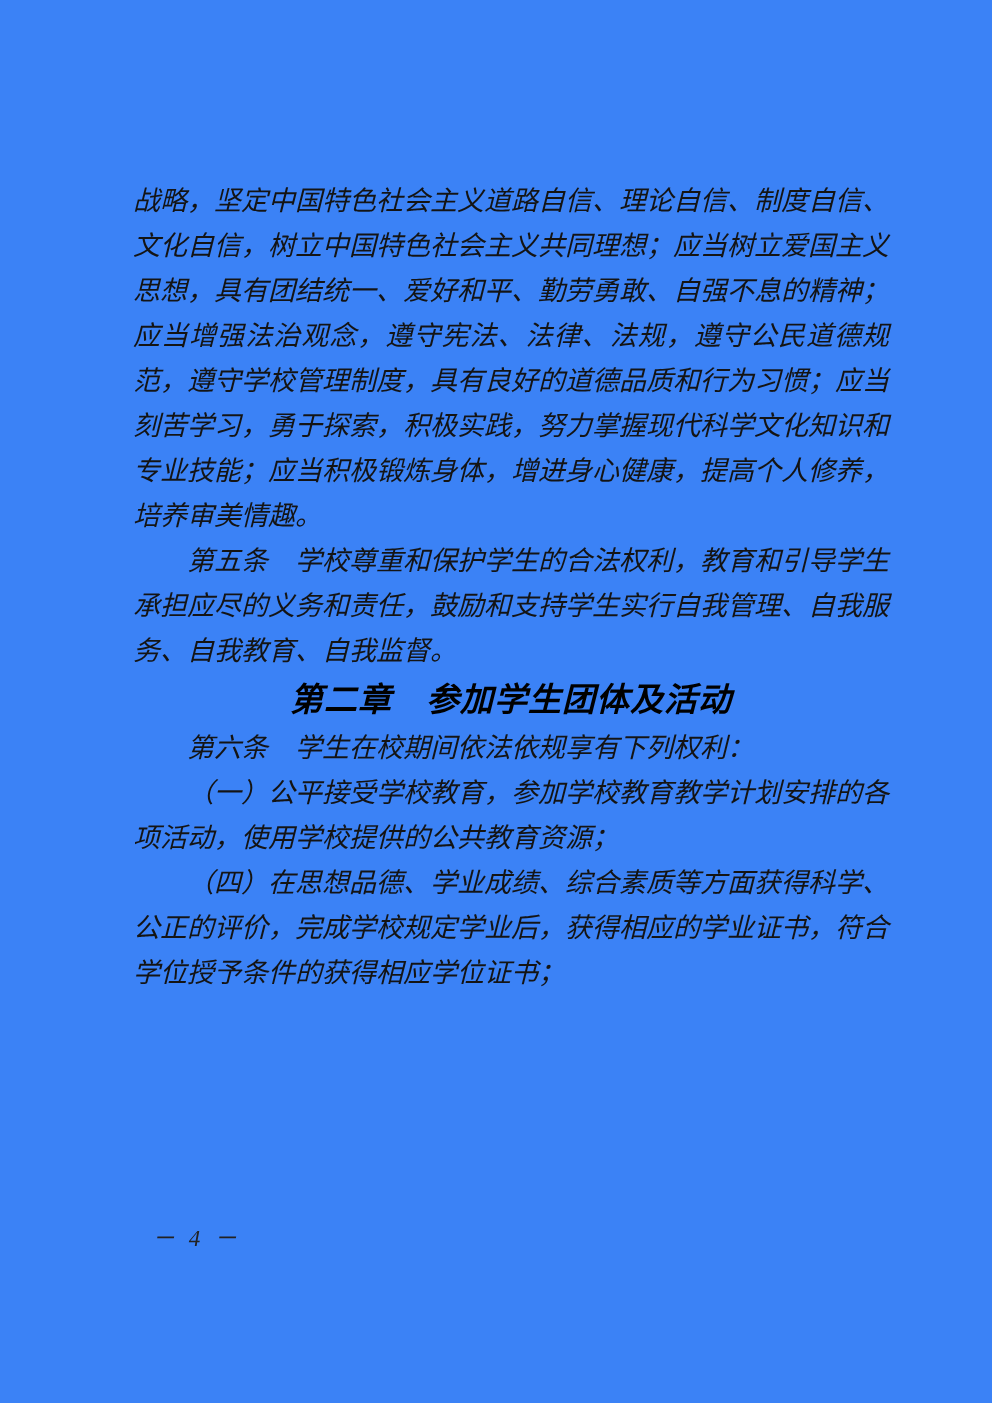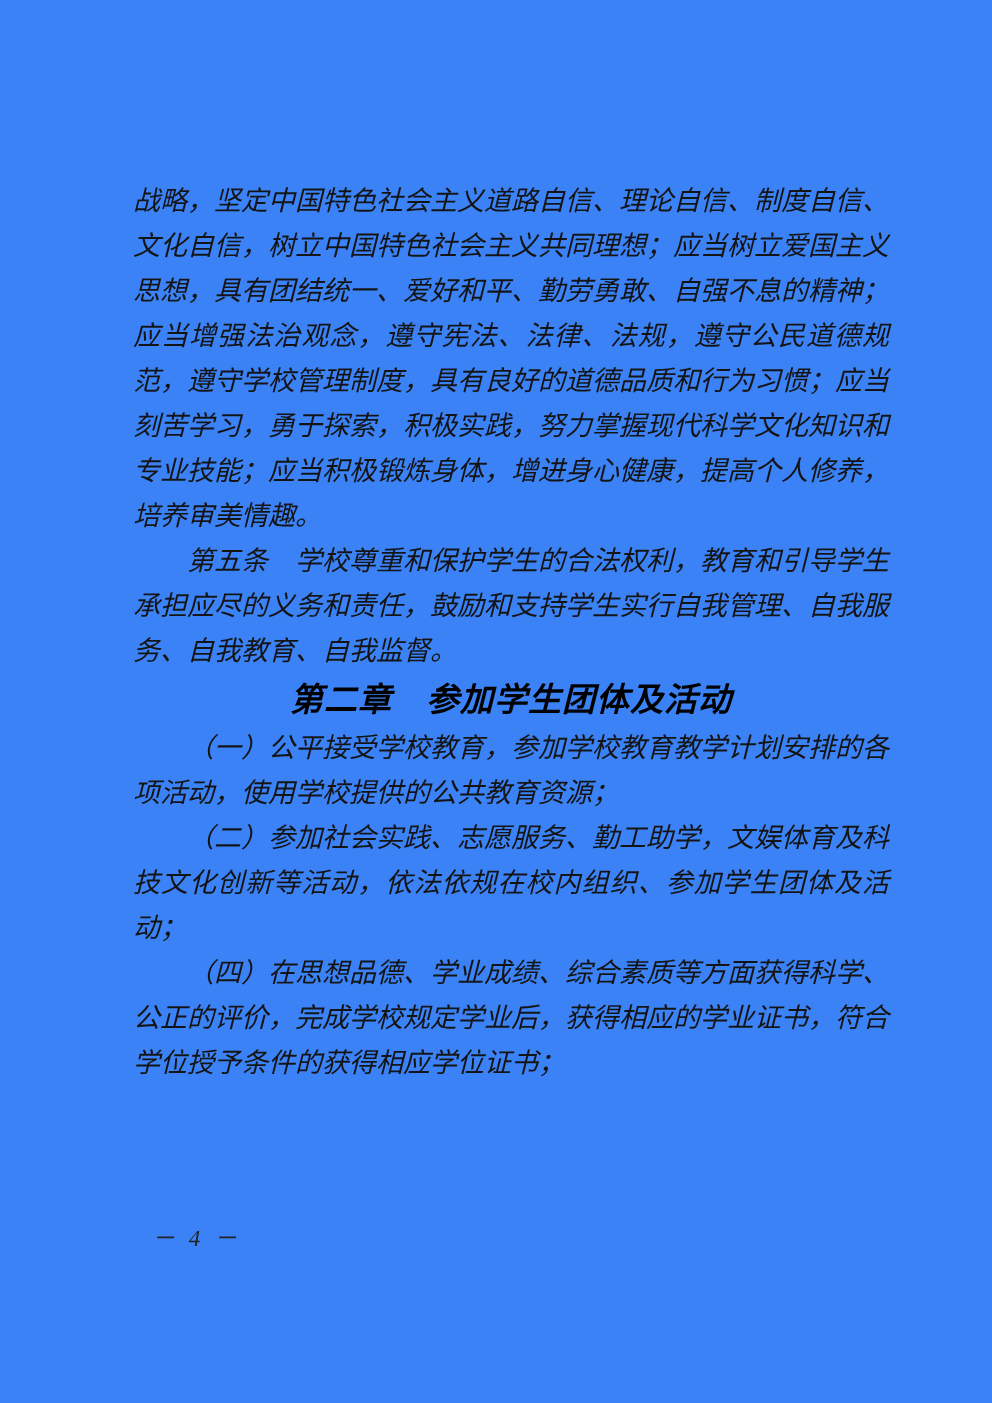--- a/index.html
+++ b/index.html
@@ -55,18 +55,18 @@
   }
 </style>
 </head>
 <body>
 
 <div class="page">
   <div class="content">
     <p>战略，坚定中国特色社会主义道路自信、理论自信、制度自信、文化自信，树立中国特色社会主义共同理想；应当树立爱国主义思想，具有团结统一、爱好和平、勤劳勇敢、自强不息的精神；应当增强法治观念，遵守宪法、法律、法规，遵守公民道德规范，遵守学校管理制度，具有良好的道德品质和行为习惯；应当刻苦学习，勇于探索，积极实践，努力掌握现代科学文化知识和专业技能；应当积极锻炼身体，增进身心健康，提高个人修养，培养审美情趣。</p>
     <p class="indent">第五条　学校尊重和保护学生的合法权利，教育和引导学生承担应尽的义务和责任，鼓励和支持学生实行自我管理、自我服务、自我教育、自我监督。</p>
     <h2 class="chapter-heading">第二章　参加学生团体及活动</h2>
+    <p class="indent">第六条　学生在校期间依法依规享有下列权利：</p>
     <p class="indent">（一）公平接受学校教育，参加学校教育教学计划安排的各项活动，使用学校提供的公共教育资源；</p>
-    <p class="indent">（二）参加社会实践、志愿服务、勤工助学，文娱体育及科技文化创新等活动，依法依规在校内组织、参加学生团体及活动；</p>
     <p class="indent">（四）在思想品德、学业成绩、综合素质等方面获得科学、公正的评价，完成学校规定学业后，获得相应的学业证书，符合学位授予条件的获得相应学位证书；</p>
   </div>
   <div class="page-footer">－ 4 －</div>
 </div>
 
 </body></html>

